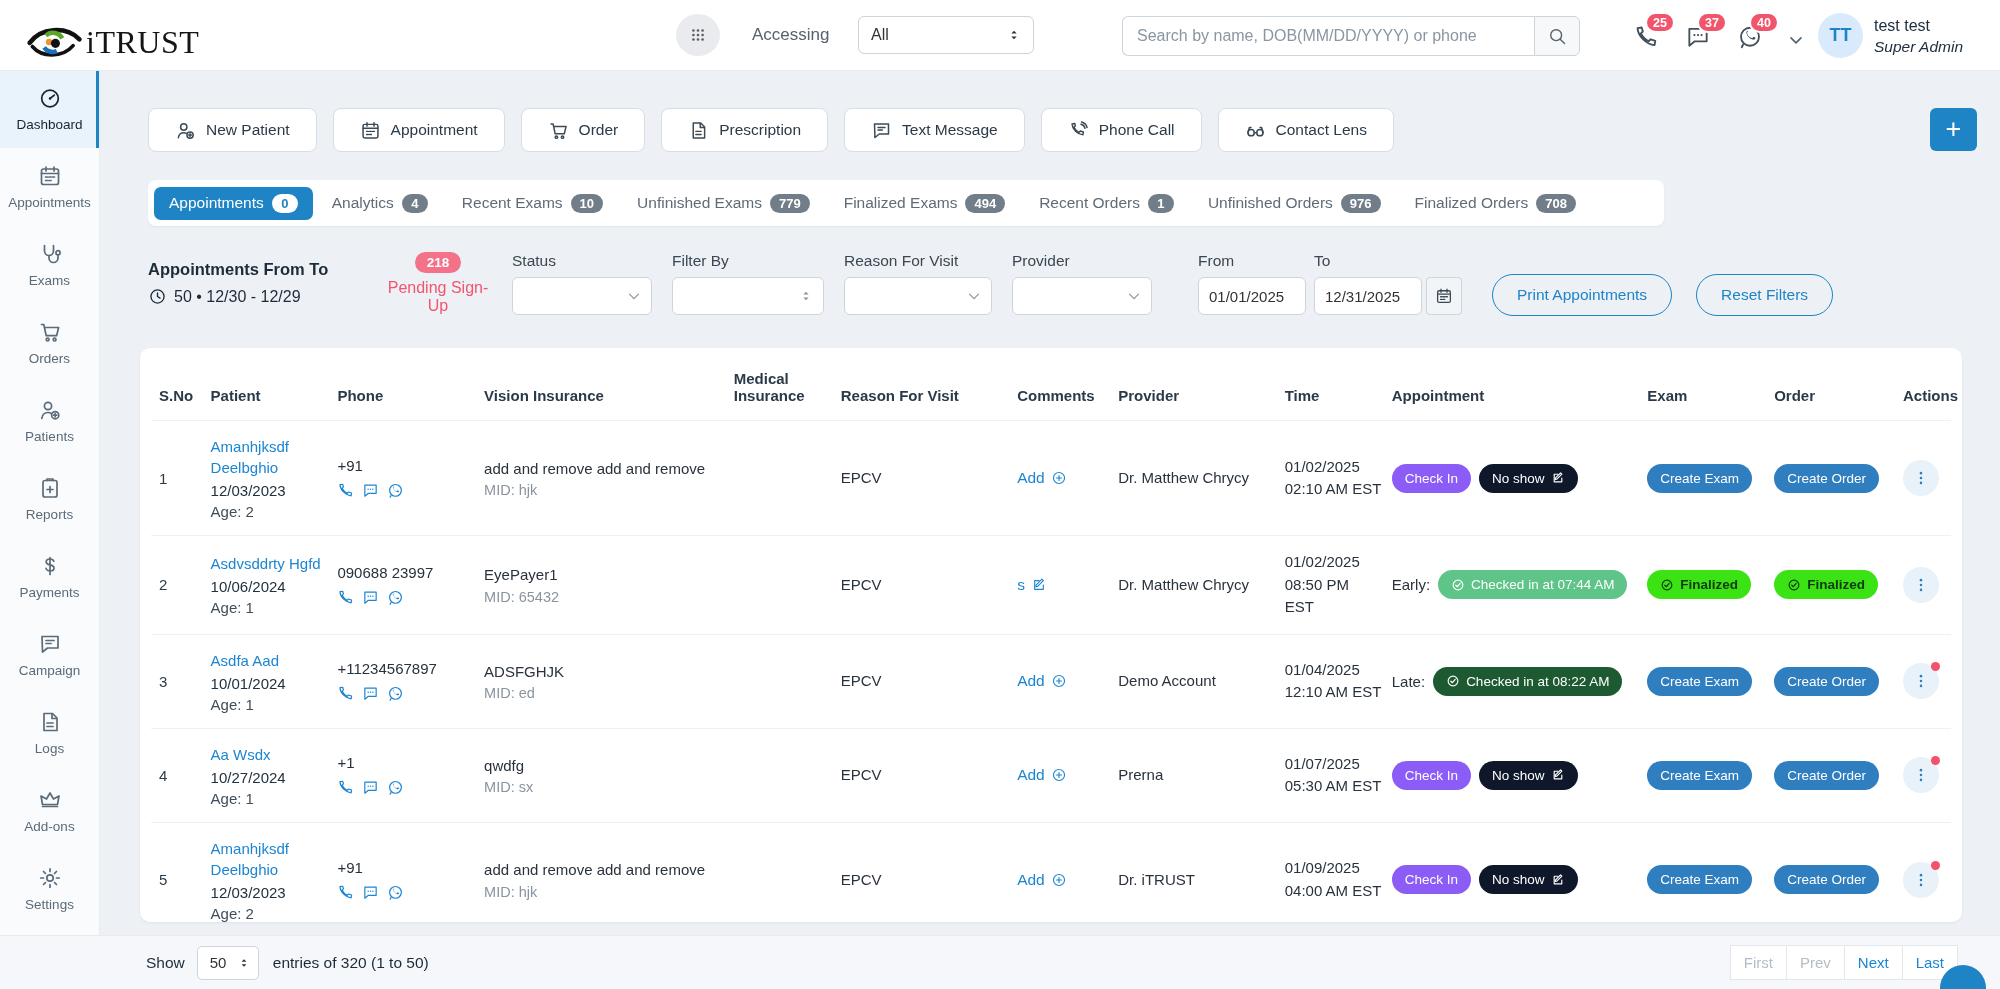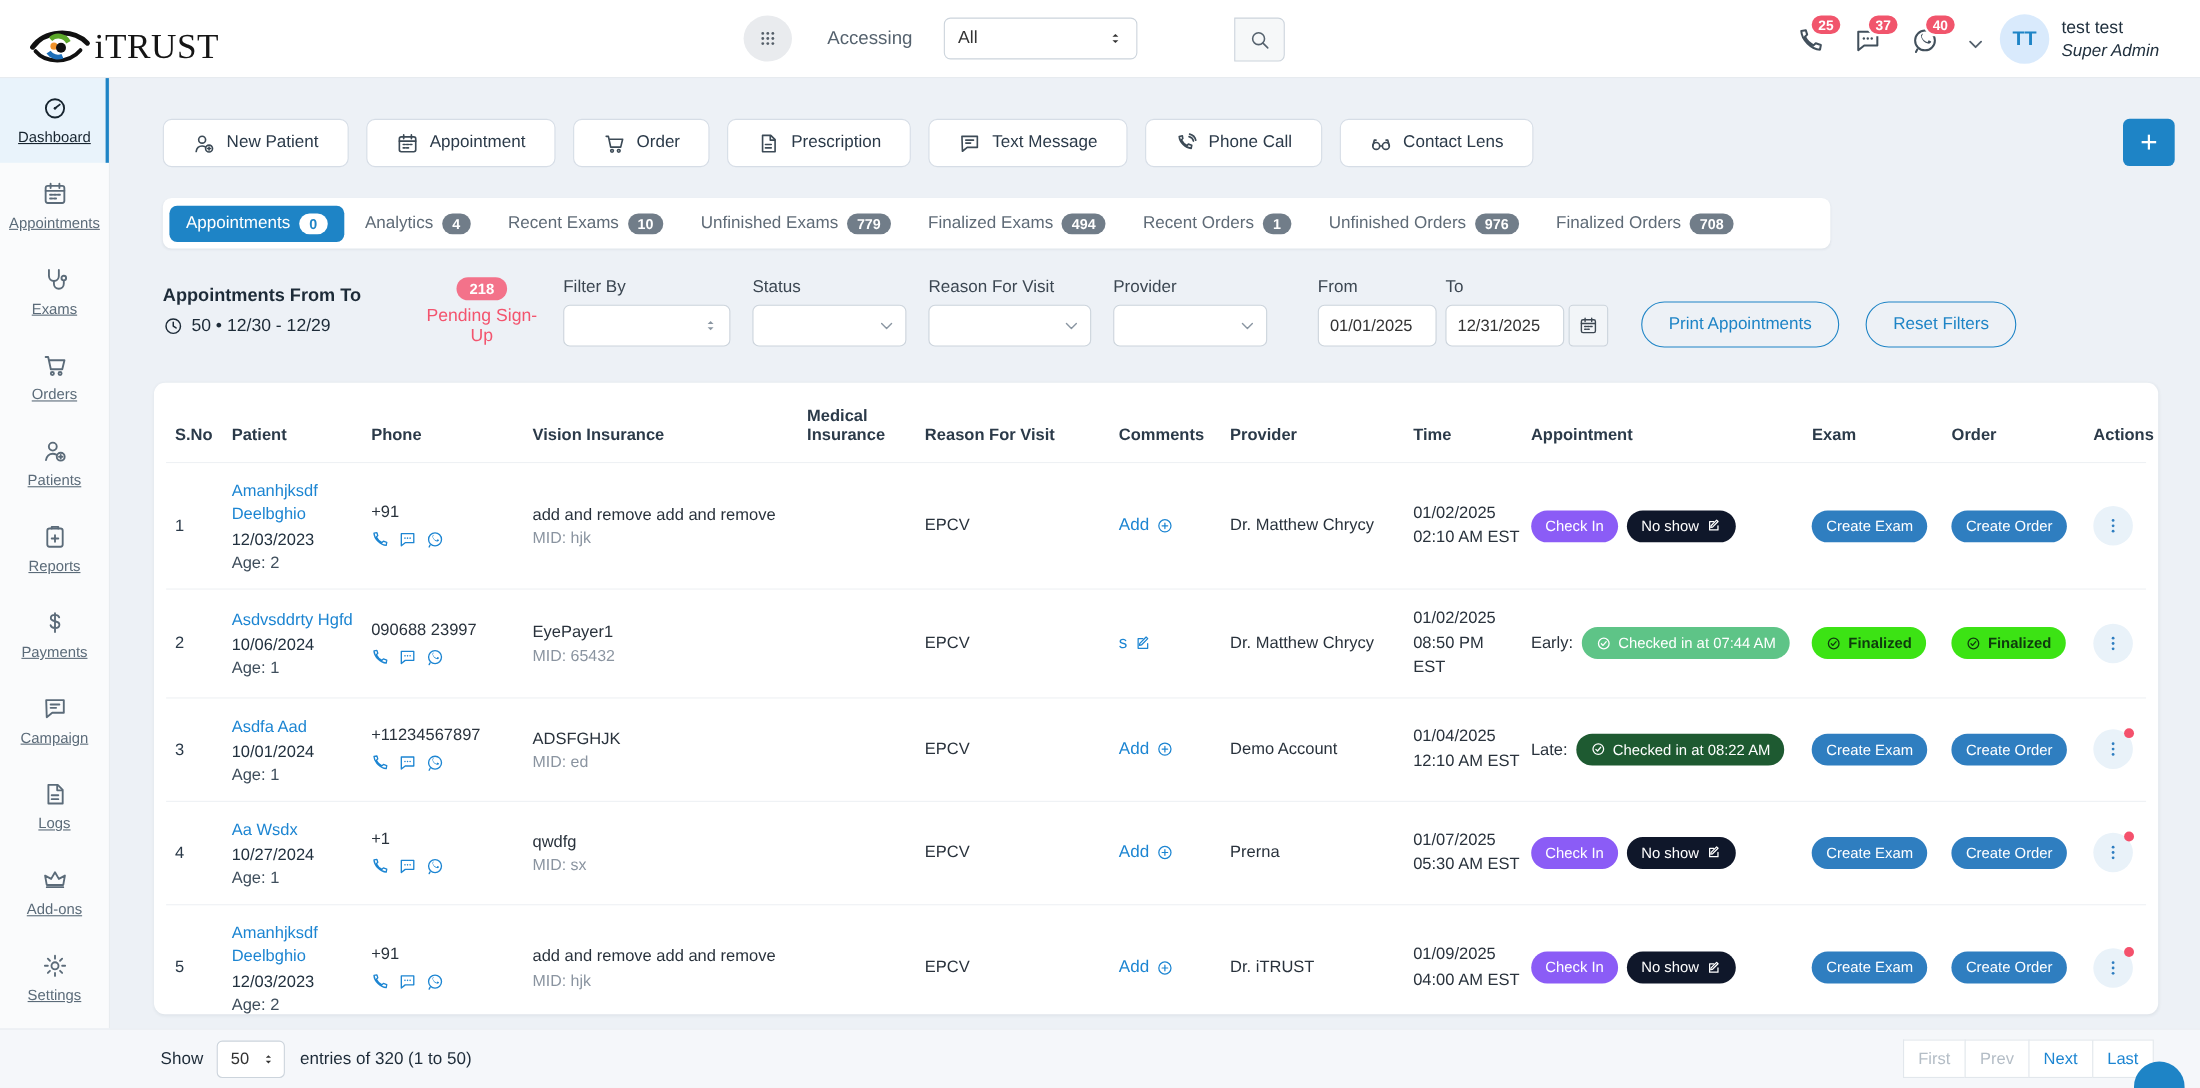--- a/index.html
+++ b/index.html
@@ -27,21 +27,21 @@
 .notif { position:relative; color:#42505c; cursor:pointer; }
 .badge { position:absolute; top:-12px; left:12px; min-width:27px; height:21px; padding:0 6px; background:#f1556c; color:#fff; font-size:12.5px; font-weight:bold; border-radius:11px; display:flex; align-items:center; justify-content:center; border:2px solid #fff; }
 .hdr-chevron { position:absolute; left:1786px; top:30px; color:#55626e; cursor:pointer; }
 .avatar { position:absolute; left:1818px; top:13px; width:45px; height:45px; border-radius:50%; background:#d9eafc; color:#1e84c6; font-weight:bold; font-size:18px; display:flex; align-items:center; justify-content:center; cursor:pointer; }
 .user-block { position:absolute; left:1874px; top:15px; line-height:1.35; }
 .user-name { font-size:16px; color:#20303e; }
 .user-role { font-size:15.5px; color:#20303e; font-style:italic; }
 
 
 .sidebar { position:absolute; top:70px; left:0; width:100px; height:865px; background:#fafbfc; border-right:1px solid #e8ecef; z-index:15; }
-.side-item { height:78px; display:flex; flex-direction:column; align-items:center; justify-content:center; gap:7px; color:#5b6b79; font-size:13.5px; cursor:pointer; position:relative;text-decoration:underline; }
+.side-item { height:78px; display:flex; flex-direction:column; align-items:center; justify-content:center; gap:7px; color:#5b6b79; font-size:13.5px; cursor:pointer; position:relative; }
 .side-item .icn { color:#5b6b79; }
 .side-item.active { background:#e9f3fb; color:#17242f; }
 .side-item.active .icn { color:#17242f; }
 .side-item.active::after { content:""; position:absolute; right:0; top:0; bottom:0; width:3px; background:#1e84c6; }
 
 
 .qa-row { position:absolute; left:148px; top:108px; display:flex; gap:16px; }
 .qa-btn { height:44px; padding:0 26px; background:#fff; border:1px solid #d6dde6; border-radius:8px; display:flex; align-items:center; gap:10px; font-size:15.5px; color:#2b3a49; cursor:pointer; }
 .qa-btn .icn { color:#3c4a56; }
 .plus-btn { position:absolute; left:1930px; top:108px; width:47px; height:43px; background:#1e84c6; border:none; border-radius:6px; color:#fff; font-size:27px; line-height:1; cursor:pointer; }
@@ -155,20 +155,21 @@
     <span class="icn" id="accArrows">
         <svg width="18" height="18" viewBox="0 0 24 24" fill="none" stroke="currentColor" stroke-width="1.7" stroke-linecap="round" stroke-linejoin="round">
           <g fill="currentColor" stroke="none">
             <path d="M8.4 10L12 6.4 15.6 10z"></path>
             <path d="M8.4 14L12 17.6 15.6 14z"></path>
           </g>
         </svg>
       </span>
   </div>
   <div class="searchbox">
+    <input type="text" placeholder="Search by name, DOB(MM/DD/YYYY) or phone" style="">
     <button class="search-btn">
         <span class="icn" id="searchIcon">
           <svg width="20" height="20" viewBox="0 0 24 24" fill="none" stroke="currentColor" stroke-width="1.7" stroke-linecap="round" stroke-linejoin="round">
             <circle cx="11" cy="11" r="6.5"></circle>
             <path d="M15.8 15.8L21 21"></path>
           </svg>
         </span>
       </button>
   </div>
   <div class="notifs">
@@ -441,38 +442,38 @@
           </svg>
         </span>
       <span>50 • 12/30 - 12/29</span>
     </div>
   </div>
   <div class="pending-block">
     <span class="pending-badge">218</span>
     <div class="pending-label">Pending Sign-Up</div>
   </div>
   <div class="fgroup">
+    <div class="flabel">Status</div>
+    <div class="selbox" style="width:140px;">
+        <span class="icn" id="stChev">
+          <svg width="18" height="18" viewBox="0 0 24 24" fill="none" stroke="currentColor" stroke-width="1.7" stroke-linecap="round" stroke-linejoin="round">
+            <path d="M6 9.5l6 6 6-6"></path>
+          </svg>
+        </span>
+      </div>
+  </div>
+  <div class="fgroup">
     <div class="flabel">Filter By</div>
     <div class="selbox" style="width:152px;">
         <span class="icn" id="fbArrows">
           <svg width="18" height="18" viewBox="0 0 24 24" fill="none" stroke="currentColor" stroke-width="1.7" stroke-linecap="round" stroke-linejoin="round">
             <g fill="currentColor" stroke="none">
               <path d="M8.4 10L12 6.4 15.6 10z"></path>
               <path d="M8.4 14L12 17.6 15.6 14z"></path>
             </g>
-          </svg>
-        </span>
-      </div>
-  </div>
-  <div class="fgroup">
-    <div class="flabel">Status</div>
-    <div class="selbox" style="width:140px;">
-        <span class="icn" id="stChev">
-          <svg width="18" height="18" viewBox="0 0 24 24" fill="none" stroke="currentColor" stroke-width="1.7" stroke-linecap="round" stroke-linejoin="round">
-            <path d="M6 9.5l6 6 6-6"></path>
           </svg>
         </span>
       </div>
   </div>
   <div class="fgroup">
     <div class="flabel">Reason For Visit</div>
     <div class="selbox" style="width:148px;">
         <span class="icn" id="rvChev">
           <svg width="18" height="18" viewBox="0 0 24 24" fill="none" stroke="currentColor" stroke-width="1.7" stroke-linecap="round" stroke-linejoin="round">
             <path d="M6 9.5l6 6 6-6"></path>

